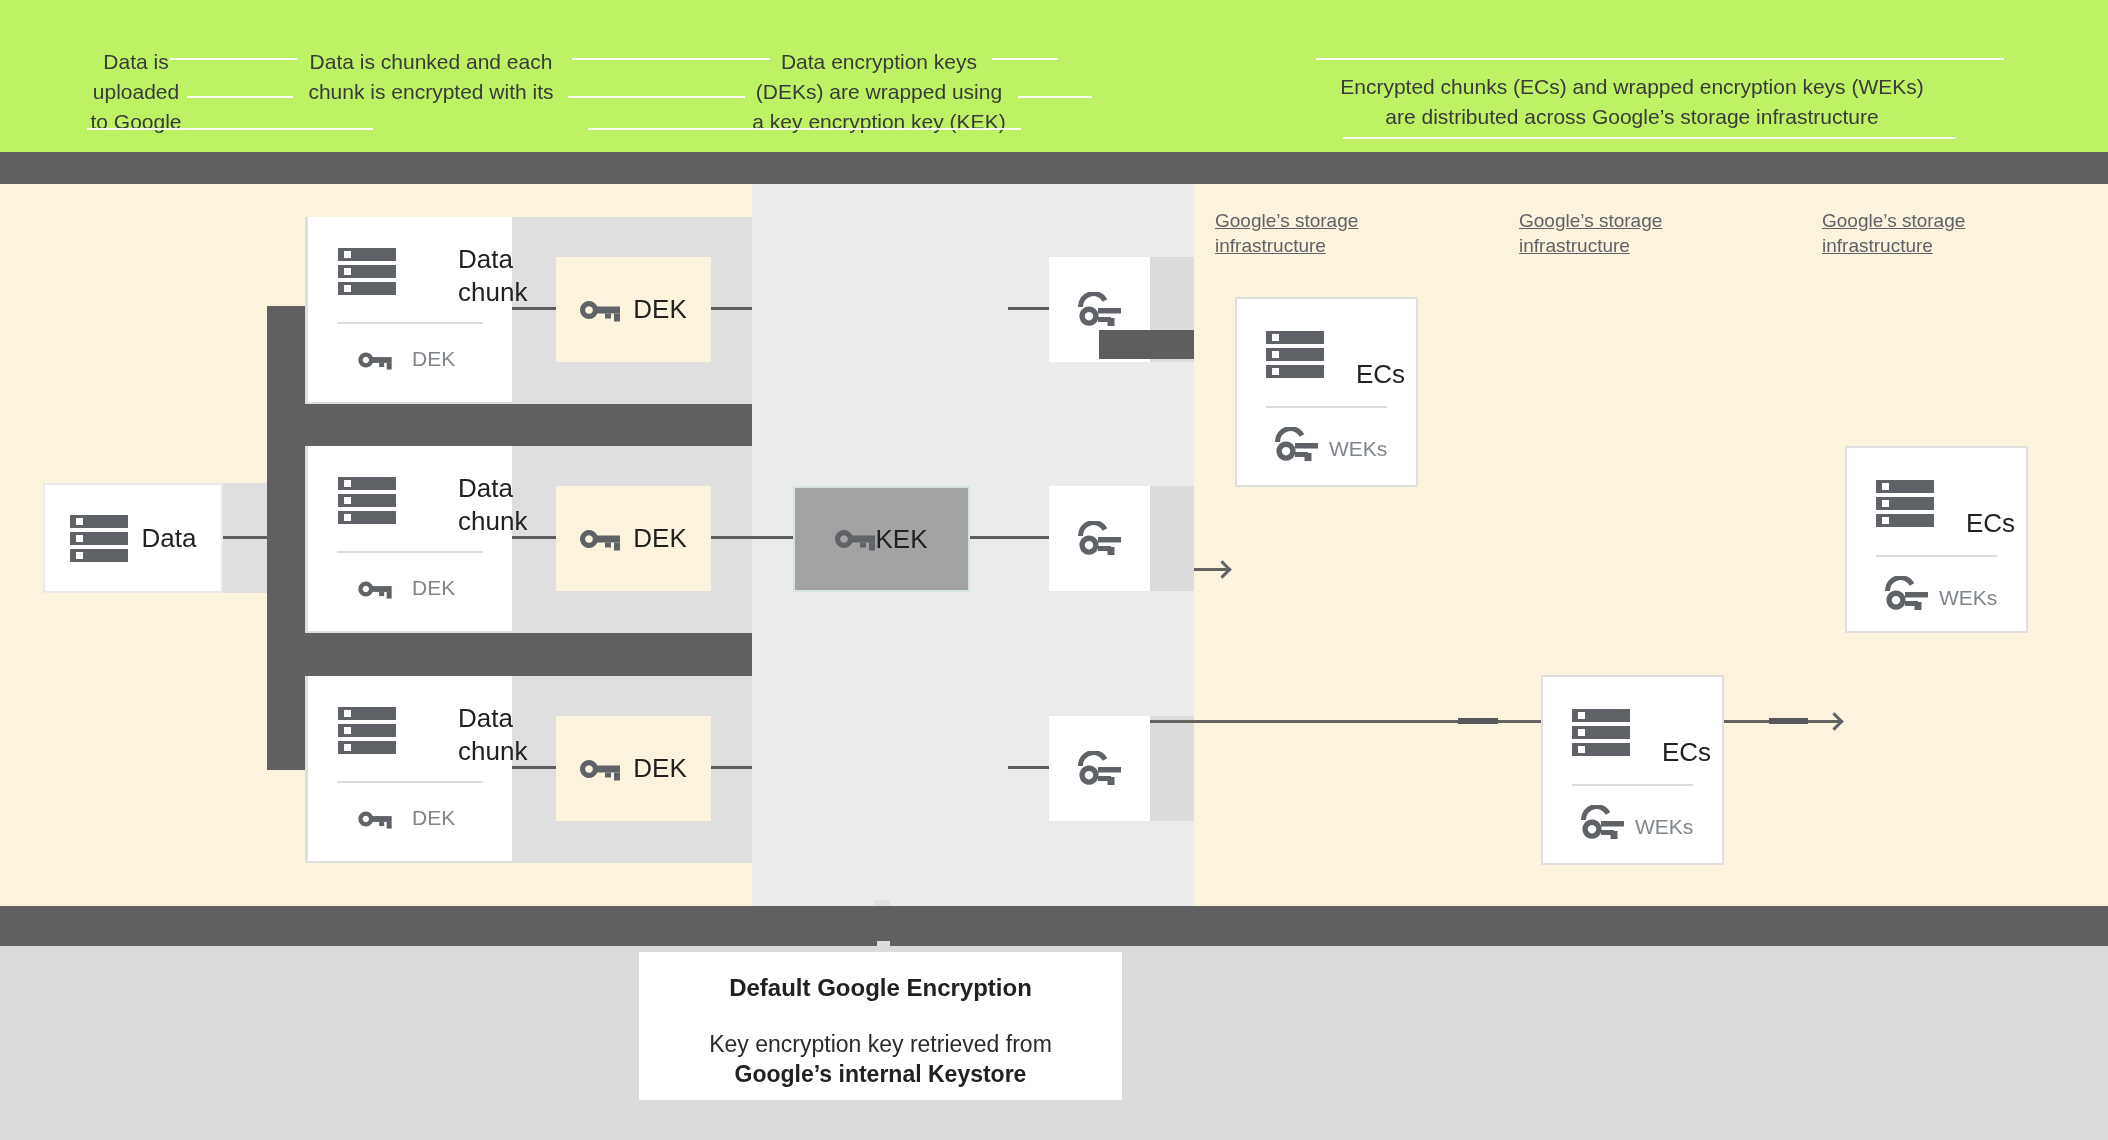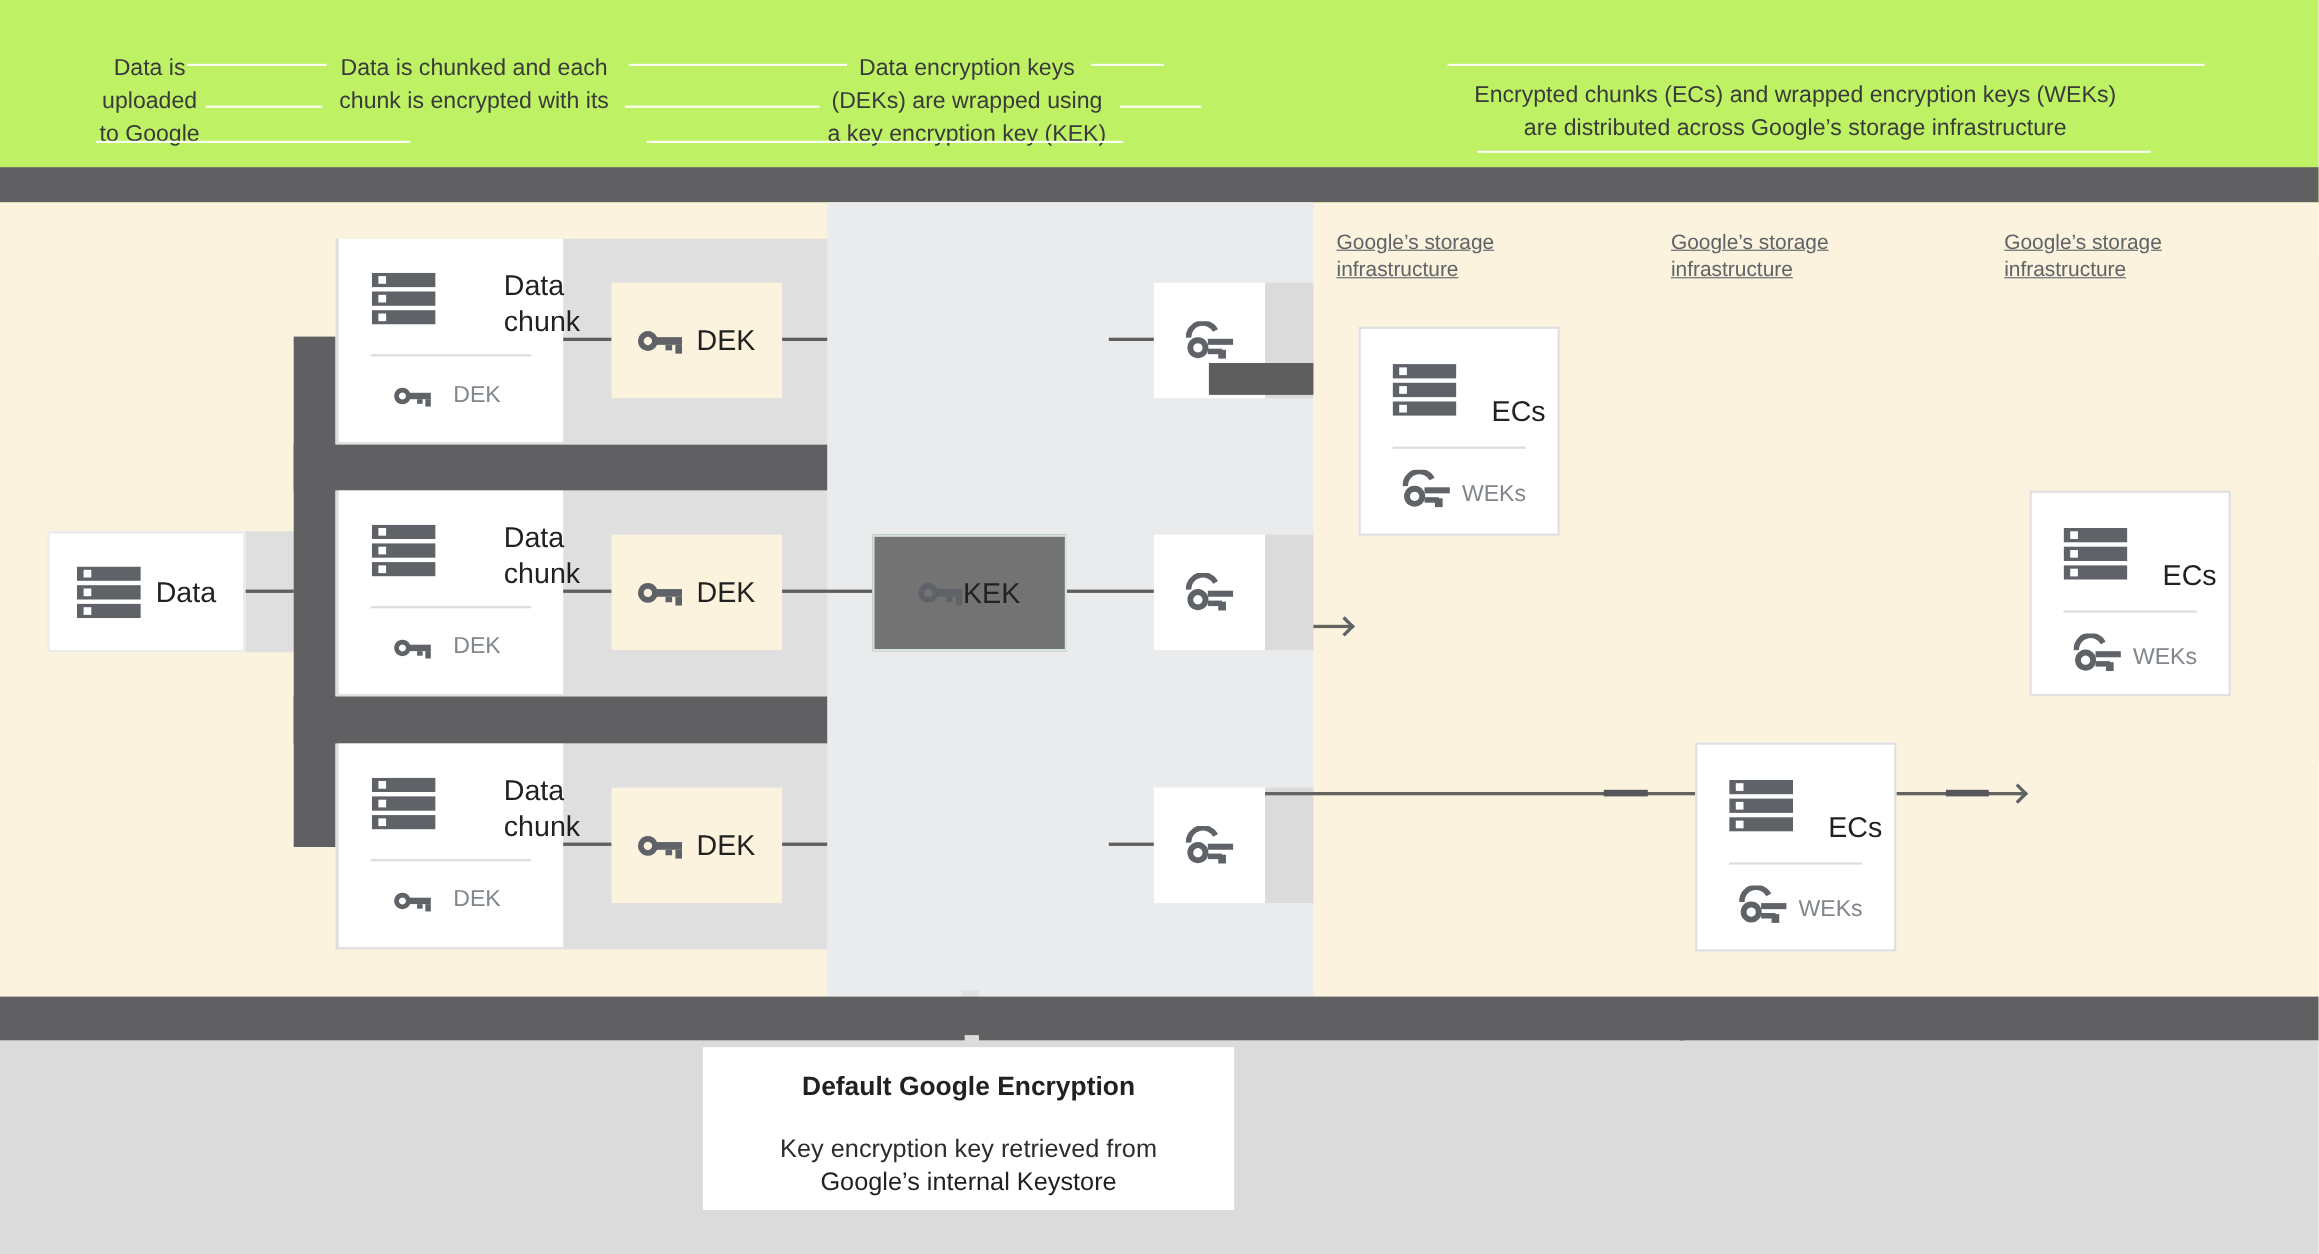--- a/index.html
+++ b/index.html
@@ -50,21 +50,21 @@
           display:flex;align-items:center;justify-content:center;gap:13px;}
   .dekbox .lbl{font-size:26px;color:#212121;}
   .lineB{position:absolute;left:711px;top:90px;height:3px;background:#5e5e5e;width:41px;}
   .crow2 .lineB{width:82px;}
   .lineC{position:absolute;top:90px;height:3px;background:#5e5e5e;left:1008px;width:41px;}
   .crow2 .lineC{left:970px;width:79px;}
   .wkbox{position:absolute;left:1049px;top:40px;width:101px;height:105px;background:#fff;
          display:flex;align-items:center;justify-content:center;}
   .wktab{position:absolute;left:1150px;top:40px;width:44px;height:105px;background:#DBDBDB;}
 
-  .kekbox{position:absolute;left:793px;top:302px;width:177px;height:106px;background:#737373;border:2px solid #D6E5DC;
+  .kekbox{position:absolute;left:793px;top:302px;width:177px;height:106px;background:#a3a3a3;border:2px solid #D6E5DC;
           display:flex;align-items:center;justify-content:center;}
   .kekbox .lbl{font-size:26px;color:#212121;}
 
   .thickbar1{position:absolute;left:1099px;top:146px;width:95px;height:29px;background:#5e5e5e;}
   .aline{position:absolute;height:3px;background:#63645f;}
   .adash{position:absolute;height:6px;background:#55575a;}
   .chev{position:absolute;width:13px;height:13px;border-top:3px solid #5f6368;border-right:3px solid #5f6368;transform:rotate(45deg);}
 
   .ecbox{position:absolute;width:183px;background:#fff;border:2px solid #DFDFDF;}
   .ec1{left:1235px;top:113px;height:190px;}
@@ -78,21 +78,21 @@
 
   .nubA{position:absolute;left:874px;top:716px;width:16px;height:12px;background:#DFE1E2;}
 
   
   .botbar{position:absolute;left:0;top:906px;width:2108px;height:40px;background:#606062;}
   .nubB{position:absolute;left:877px;top:941px;width:13px;height:12px;background:#DCDCDC;}
   .bottom{position:absolute;left:0;top:946px;width:2108px;height:194px;background:#DBDBDB;}
   .caption{position:absolute;left:639px;top:952px;width:483px;height:148px;background:#fff;text-align:center;}
   .cap-title{margin-top:22px;font-size:24px;font-weight:bold;color:#212121;}
   .cap-l1{margin-top:27px;font-size:23px;line-height:30px;color:#2b2b2b;}
-  .cap-l2{font-size:23px;line-height:30px;font-weight:normal;color:#212121;}
+  .cap-l2{font-size:23px;line-height:30px;font-weight:bold;color:#212121;}
 
   .icon{display:block;}
 </style>
 </head>
 <body>
 
 <div id="stage">
 
   <div class="hdr">
     <div class="hdr-step step1">

